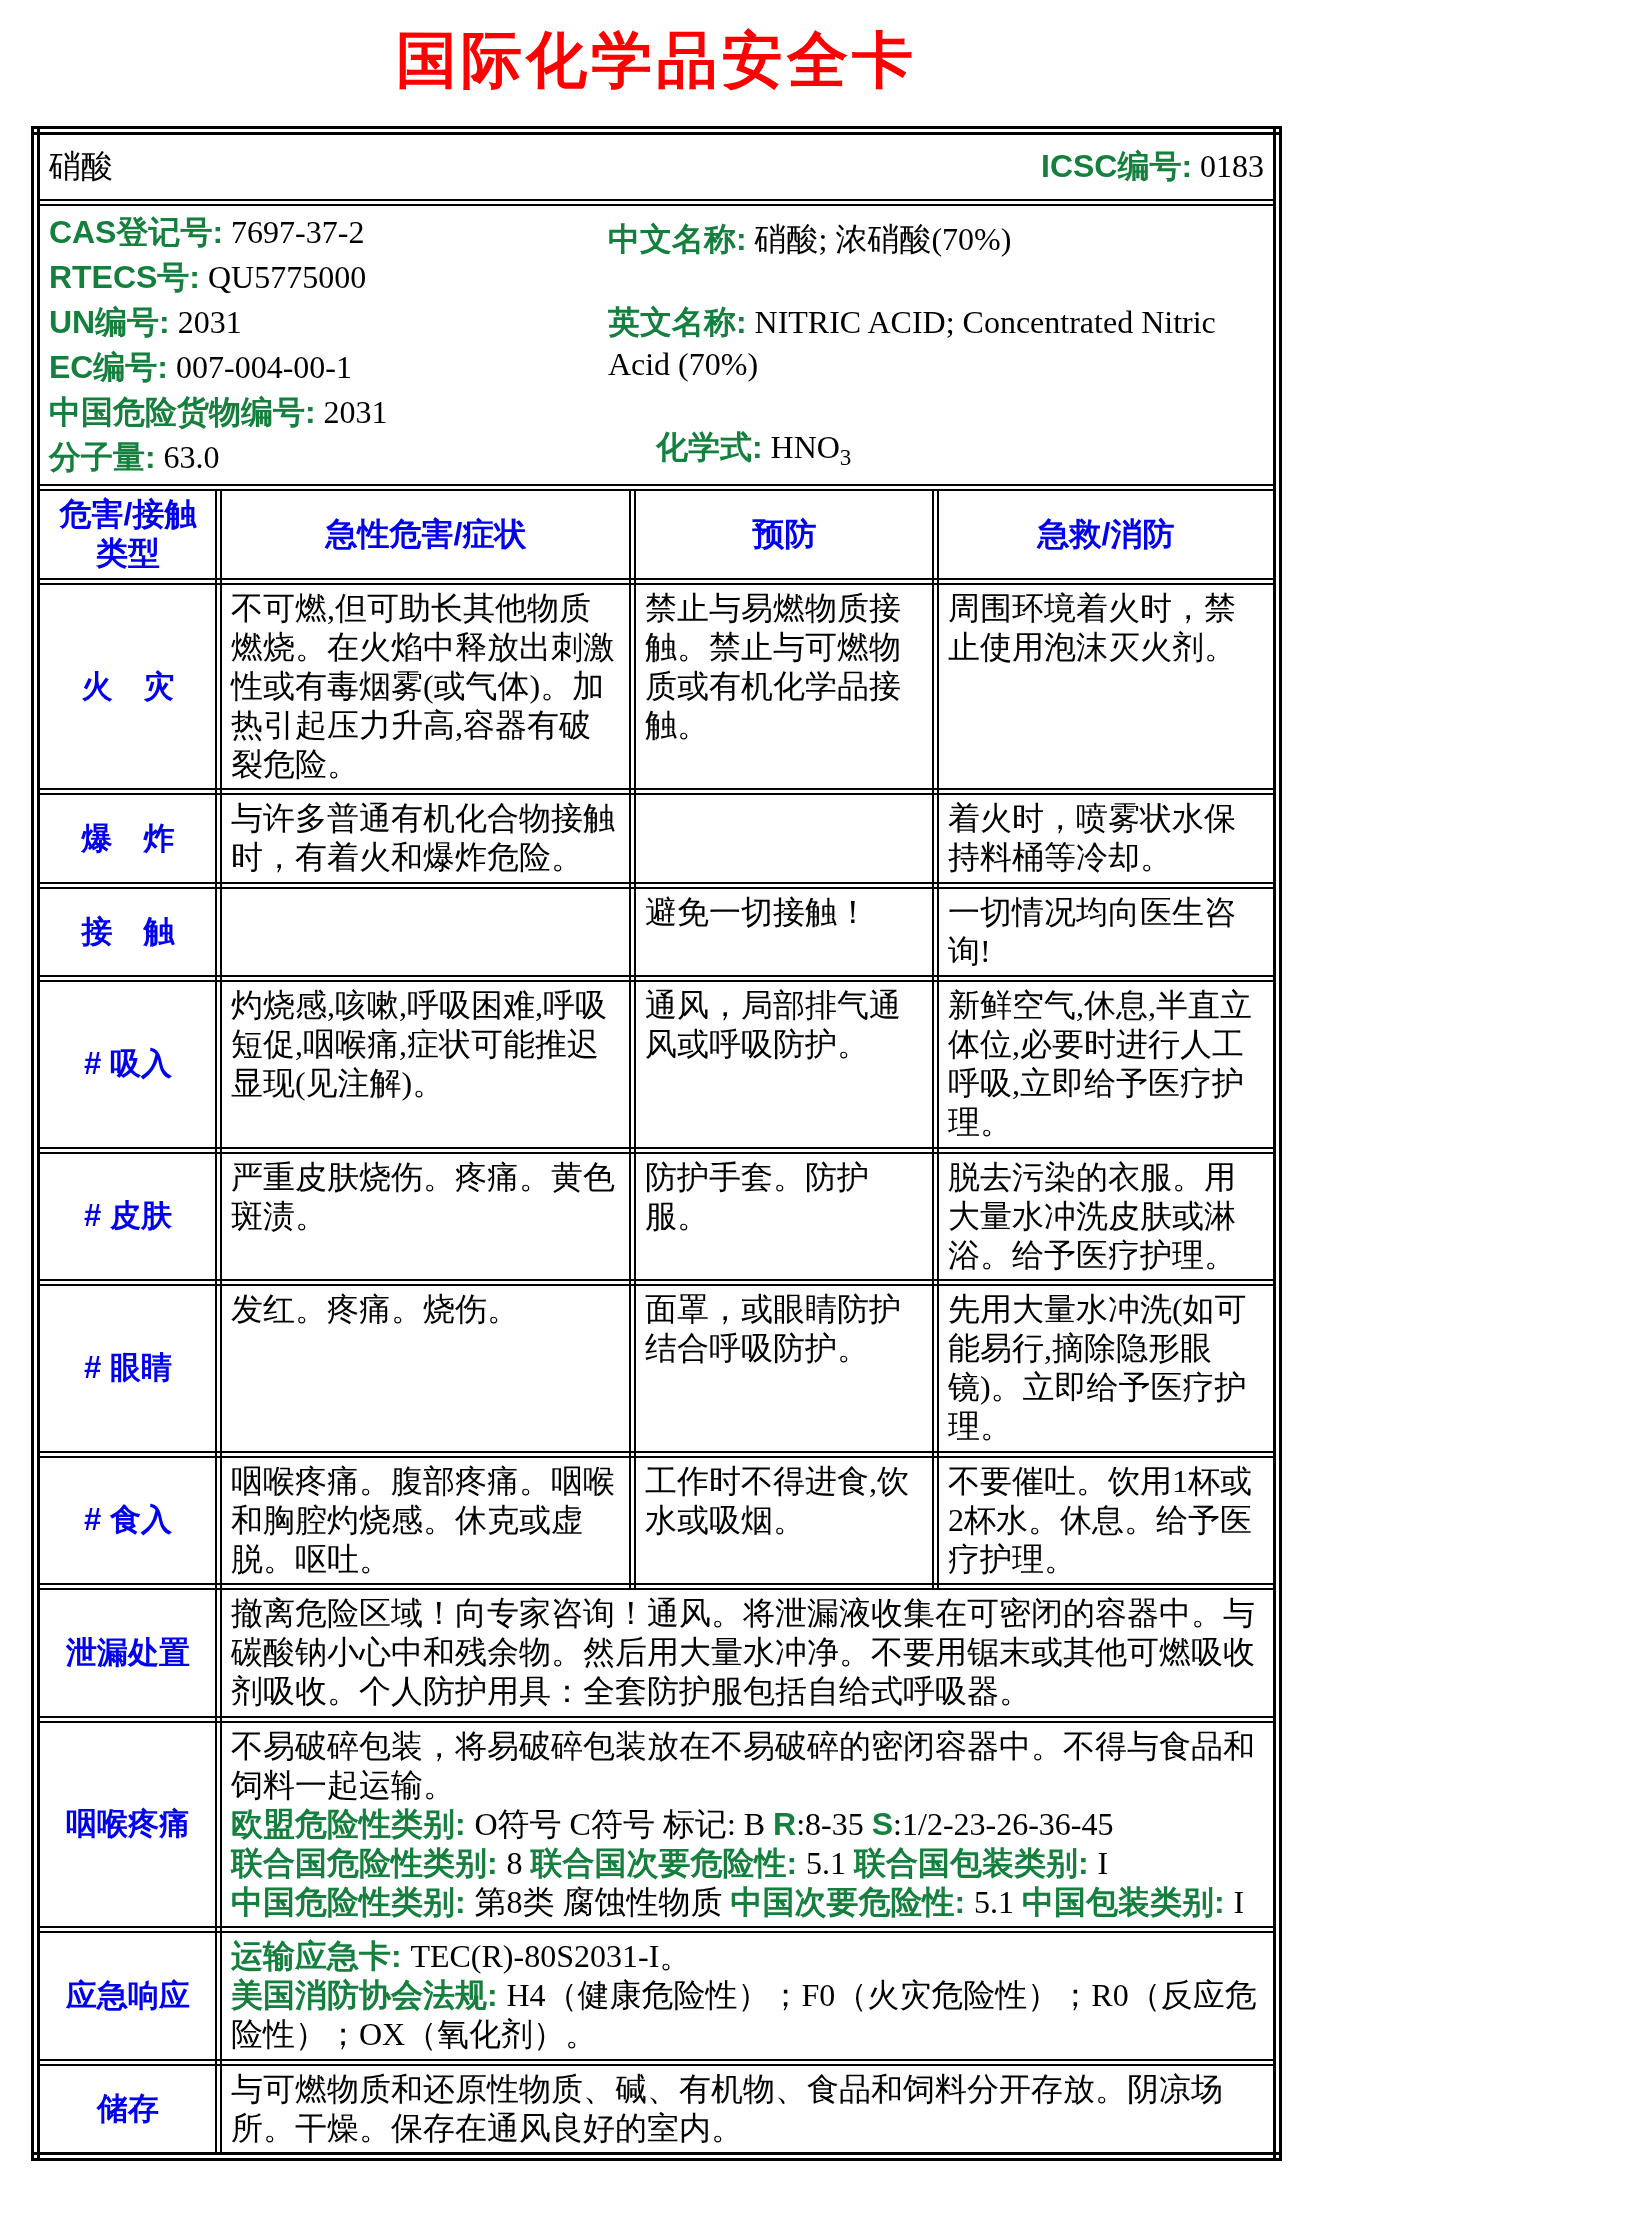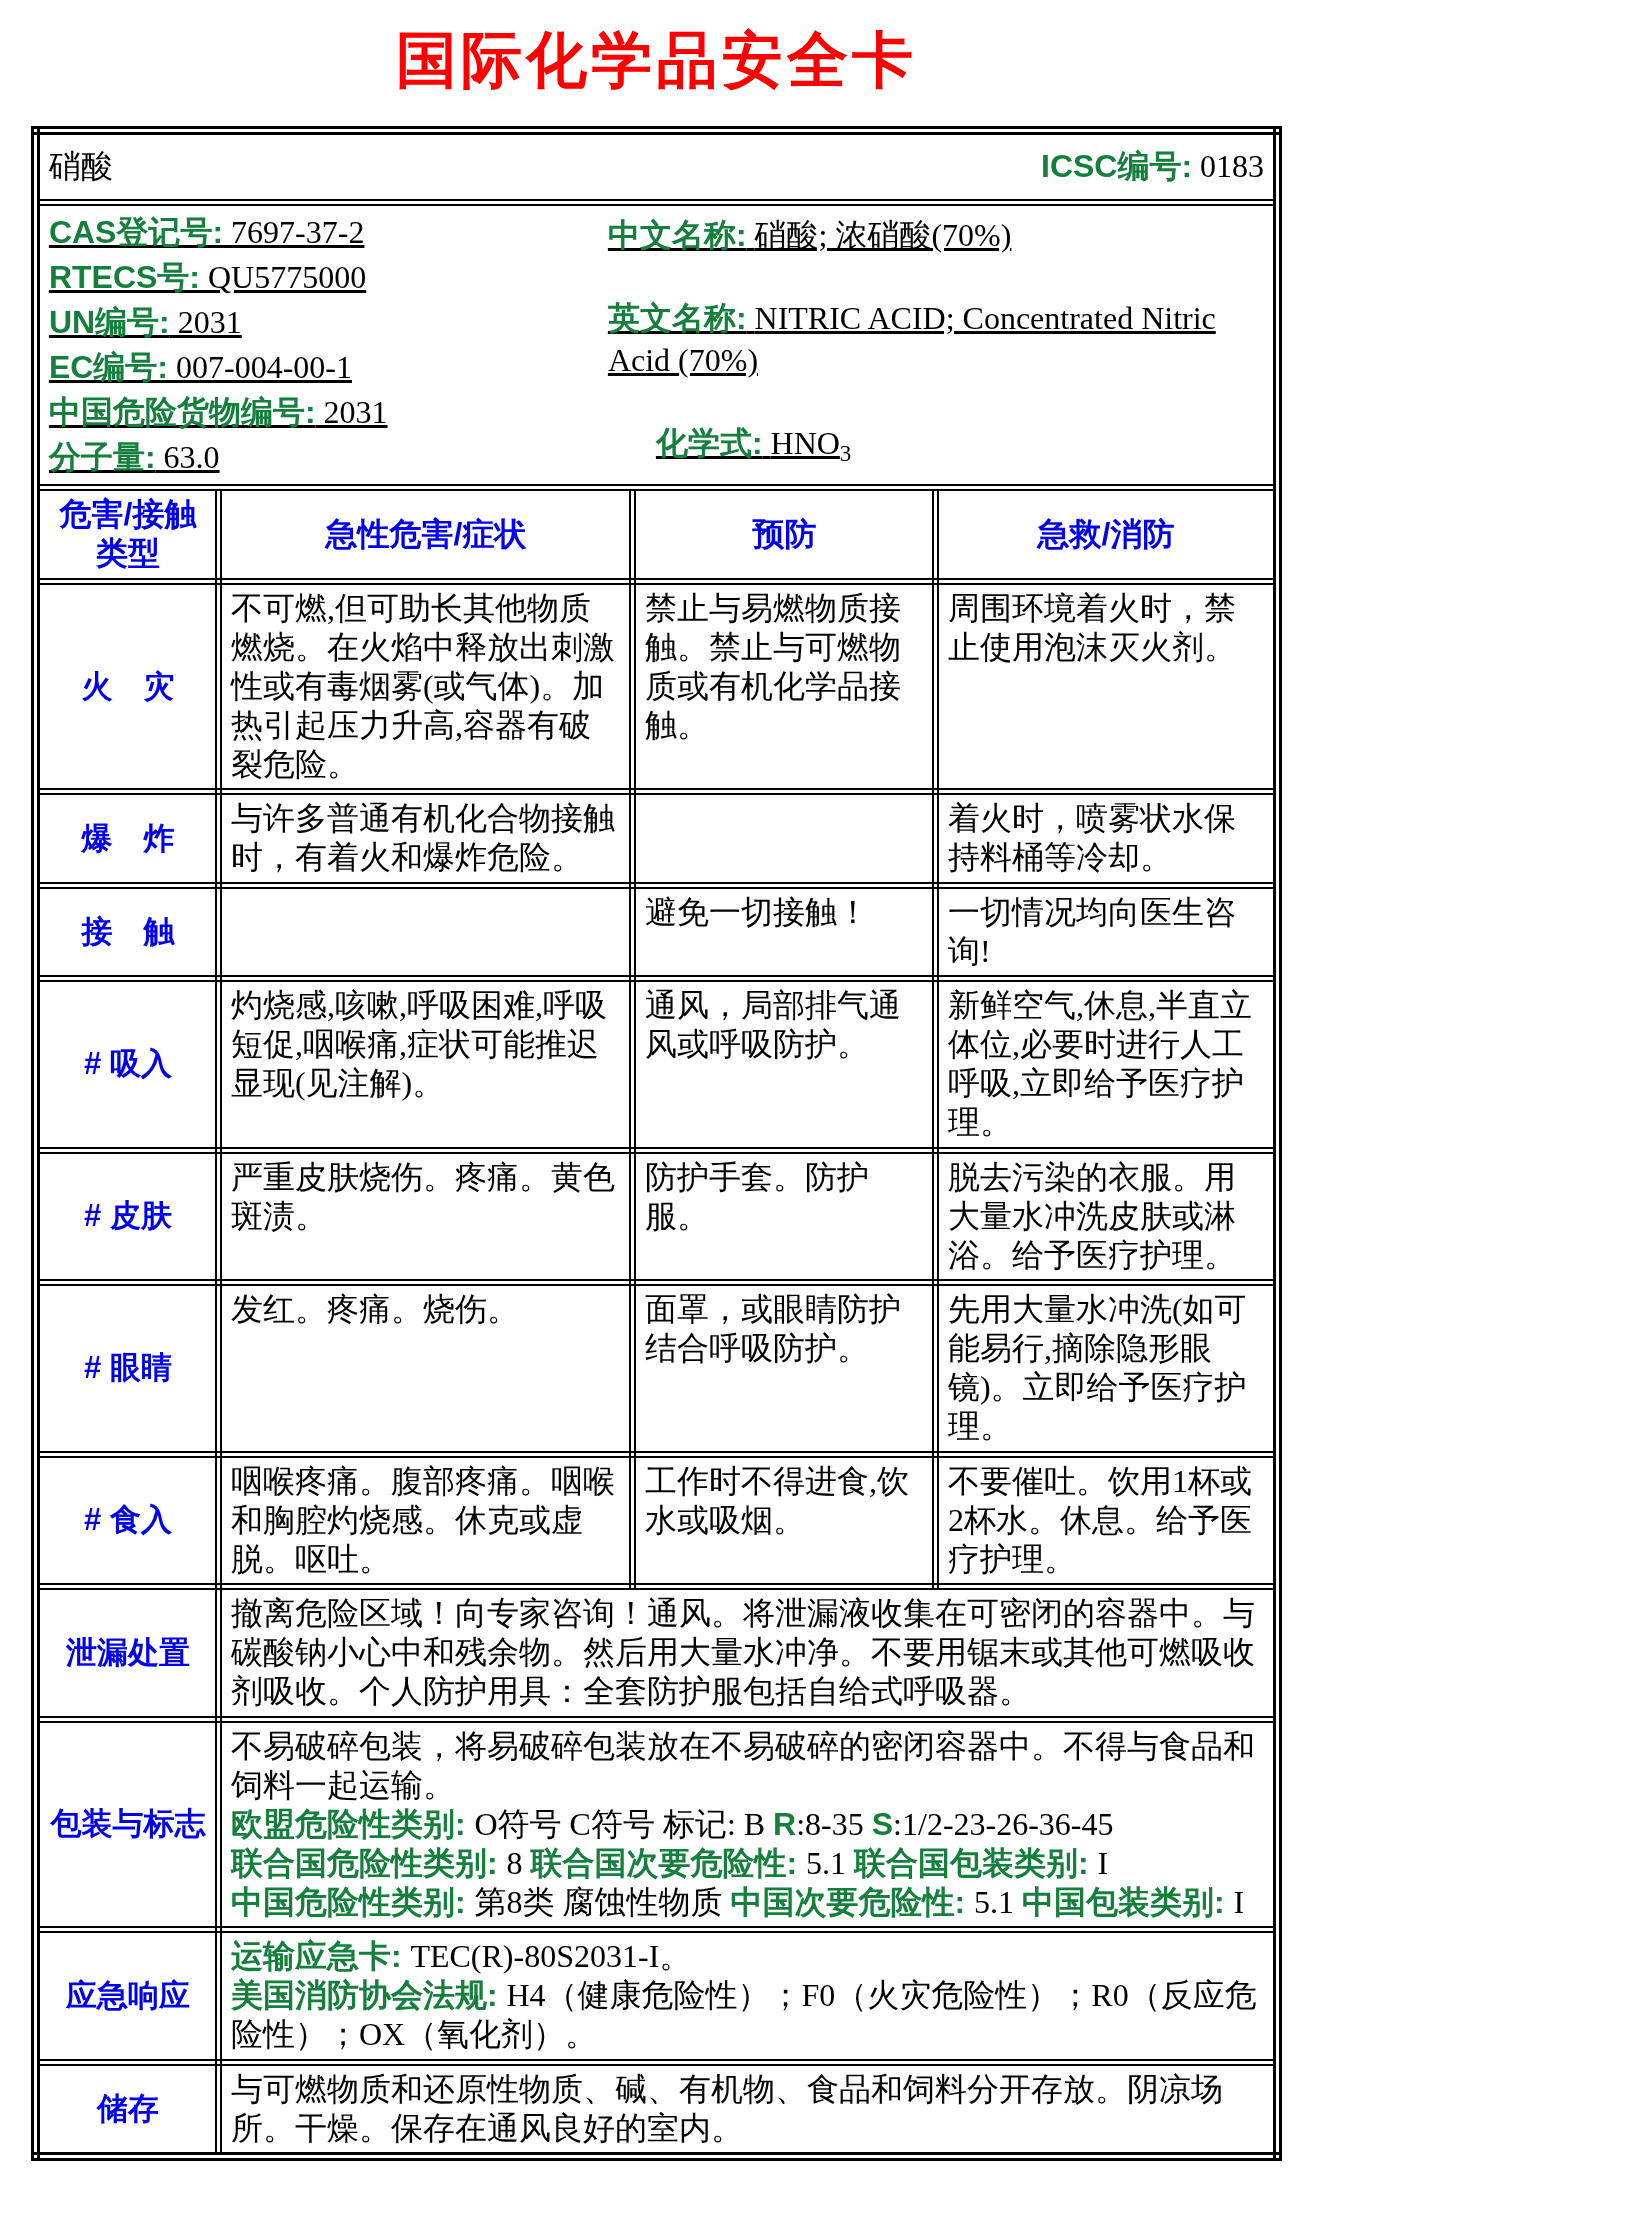--- a/index.html
+++ b/index.html
@@ -31,21 +31,21 @@
     padding:4.2px 8.4px;
     font-size:32px;
     line-height:1.22;
     vertical-align:top;
     color:#000;
   }
   
   .hdr-flex { display:flex; justify-content:space-between; align-items:center; min-height:56px; }
   .hdr-name { font-size:32px; }
   
-  .id-flex { display:flex; align-items:center;text-decoration:underline; }
+  .id-flex { display:flex; align-items:flex-end; }
   .id-left  { width:46%; }
   .id-right { width:54%; }
   .id-line  { line-height:45px; min-height:45px; }
   .id-right .id-line-cn { margin-top:0; }
   .id-right .id-line-en { margin-top:39px; line-height:42px; }
   .id-right .id-line-formula { margin-top:40px;margin-left:48px; }
   sub { font-size:0.72em; }
   
   .blue-label {
     color:#15803d;
@@ -209,21 +209,21 @@
             <div class="para"><span>不要催吐。饮用1杯或2杯水。休息。给予医疗护理。</span></div>
           </td>
         </tr>
         <tr>
           <td class="lbl">泄漏处置</td>
           <td class="cell" colspan="3">
             <div class="para"><span>撤离危险区域！向专家咨询！通风。将泄漏液收集在可密闭的容器中。与碳酸钠小心中和残余物。然后用大量水冲净。不要用锯末或其他可燃吸收剂吸收。个人防护用具：全套防护服包括自给式呼吸器。</span></div>
           </td>
         </tr>
         <tr>
-          <td class="lbl">包装与标志</td>
+          <td class="lbl">咽喉疼痛</td>
           <td class="cell" colspan="3">
             <div class="para"><span>不易破碎包装，将易破碎包装放在不易破碎的密闭容器中。不得与食品和饲料一起运输。</span></div>
             <div class="para"><span class="blue-label">欧盟危险性类别: </span><span>O符号 C符号 标记: B </span><span class="blue-label">R</span><span>:8-35 </span><span class="blue-label">S</span><span>:1/2-23-26-36-45</span></div>
             <div class="para"><span class="blue-label">联合国危险性类别: </span><span>8 </span><span class="blue-label">联合国次要危险性: </span><span>5.1 </span><span class="blue-label">联合国包装类别: </span><span>I</span></div>
             <div class="para"><span class="blue-label">中国危险性类别: </span><span>第8类 腐蚀性物质 </span><span class="blue-label">中国次要危险性: </span><span>5.1 </span><span class="blue-label">中国包装类别: </span><span>I</span></div>
           </td>
         </tr>
         <tr>
           <td class="lbl">应急响应</td>
           <td class="cell" colspan="3">

